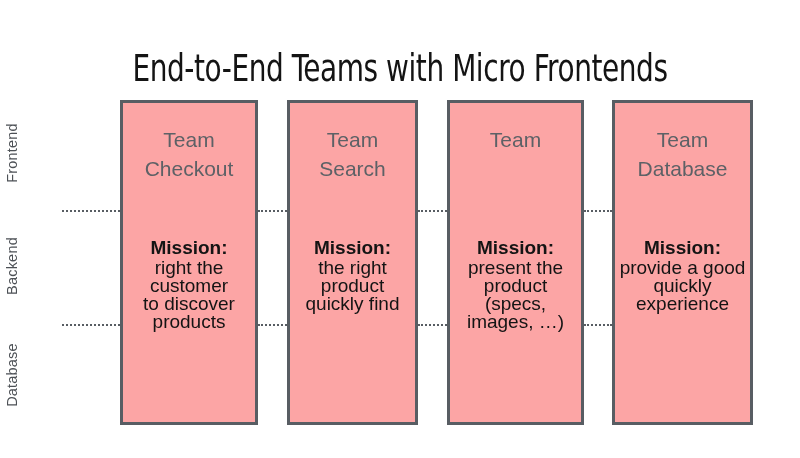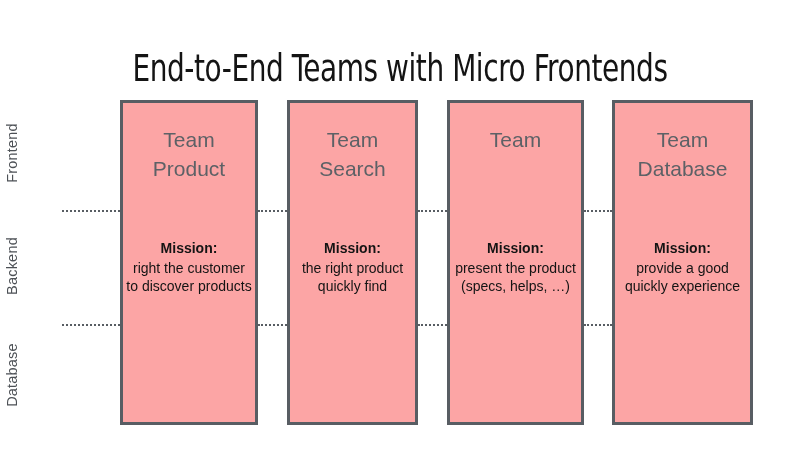--- a/index.html
+++ b/index.html
@@ -100,21 +100,21 @@
     font-weight: 400;
   }
   .team-title .tline { display: block; }
 
   .mission {
     position: absolute;
     left: 0;
     right: 0;
     top: 136px;
     text-align: center;
-    font-size: 14px;
+    font-size: 19px;
     line-height: 18px;
     color: #141414;
   }
   .mission-label {
     display: block;
     font-weight: bold;
     margin-bottom: 2px;
   }
   .mission-line { display: block; }
 </style>
@@ -135,21 +135,21 @@
   <div class="dotted-seg" style="left:584px; top:210px; width:28px;"></div>
 
   <div class="dotted-seg" style="left:62px; top:324px; width:58px;"></div>
   <div class="dotted-seg" style="left:258px; top:324px; width:29px;"></div>
   <div class="dotted-seg" style="left:418px; top:324px; width:29px;"></div>
   <div class="dotted-seg" style="left:584px; top:324px; width:28px;"></div>
 
   <div class="team-box" style="left:120px; width:138px;">
     <div class="team-title">
       <span class="tline">Team</span>
-      <span class="tline">Product</span>
+      <span class="tline">Checkout</span>
     </div>
     <div class="mission">
       <span class="mission-label">Mission:</span>
       <span class="mission-line">right the customer</span>
       <span class="mission-line">to discover products</span>
     </div>
   </div>
 
   <div class="team-box" style="left:287px; width:131px;">
     <div class="team-title">
@@ -163,21 +163,21 @@
     </div>
   </div>
 
   <div class="team-box" style="left:447px; width:137px;">
     <div class="team-title">
       <span class="tline">Team</span>
     </div>
     <div class="mission">
       <span class="mission-label">Mission:</span>
       <span class="mission-line">present the product</span>
-      <span class="mission-line">(specs, helps, …)</span>
+      <span class="mission-line">(specs, images, …)</span>
     </div>
   </div>
 
   <div class="team-box" style="left:612px; width:141px;">
     <div class="team-title">
       <span class="tline">Team</span>
       <span class="tline">Database</span>
     </div>
     <div class="mission">
       <span class="mission-label">Mission:</span>

